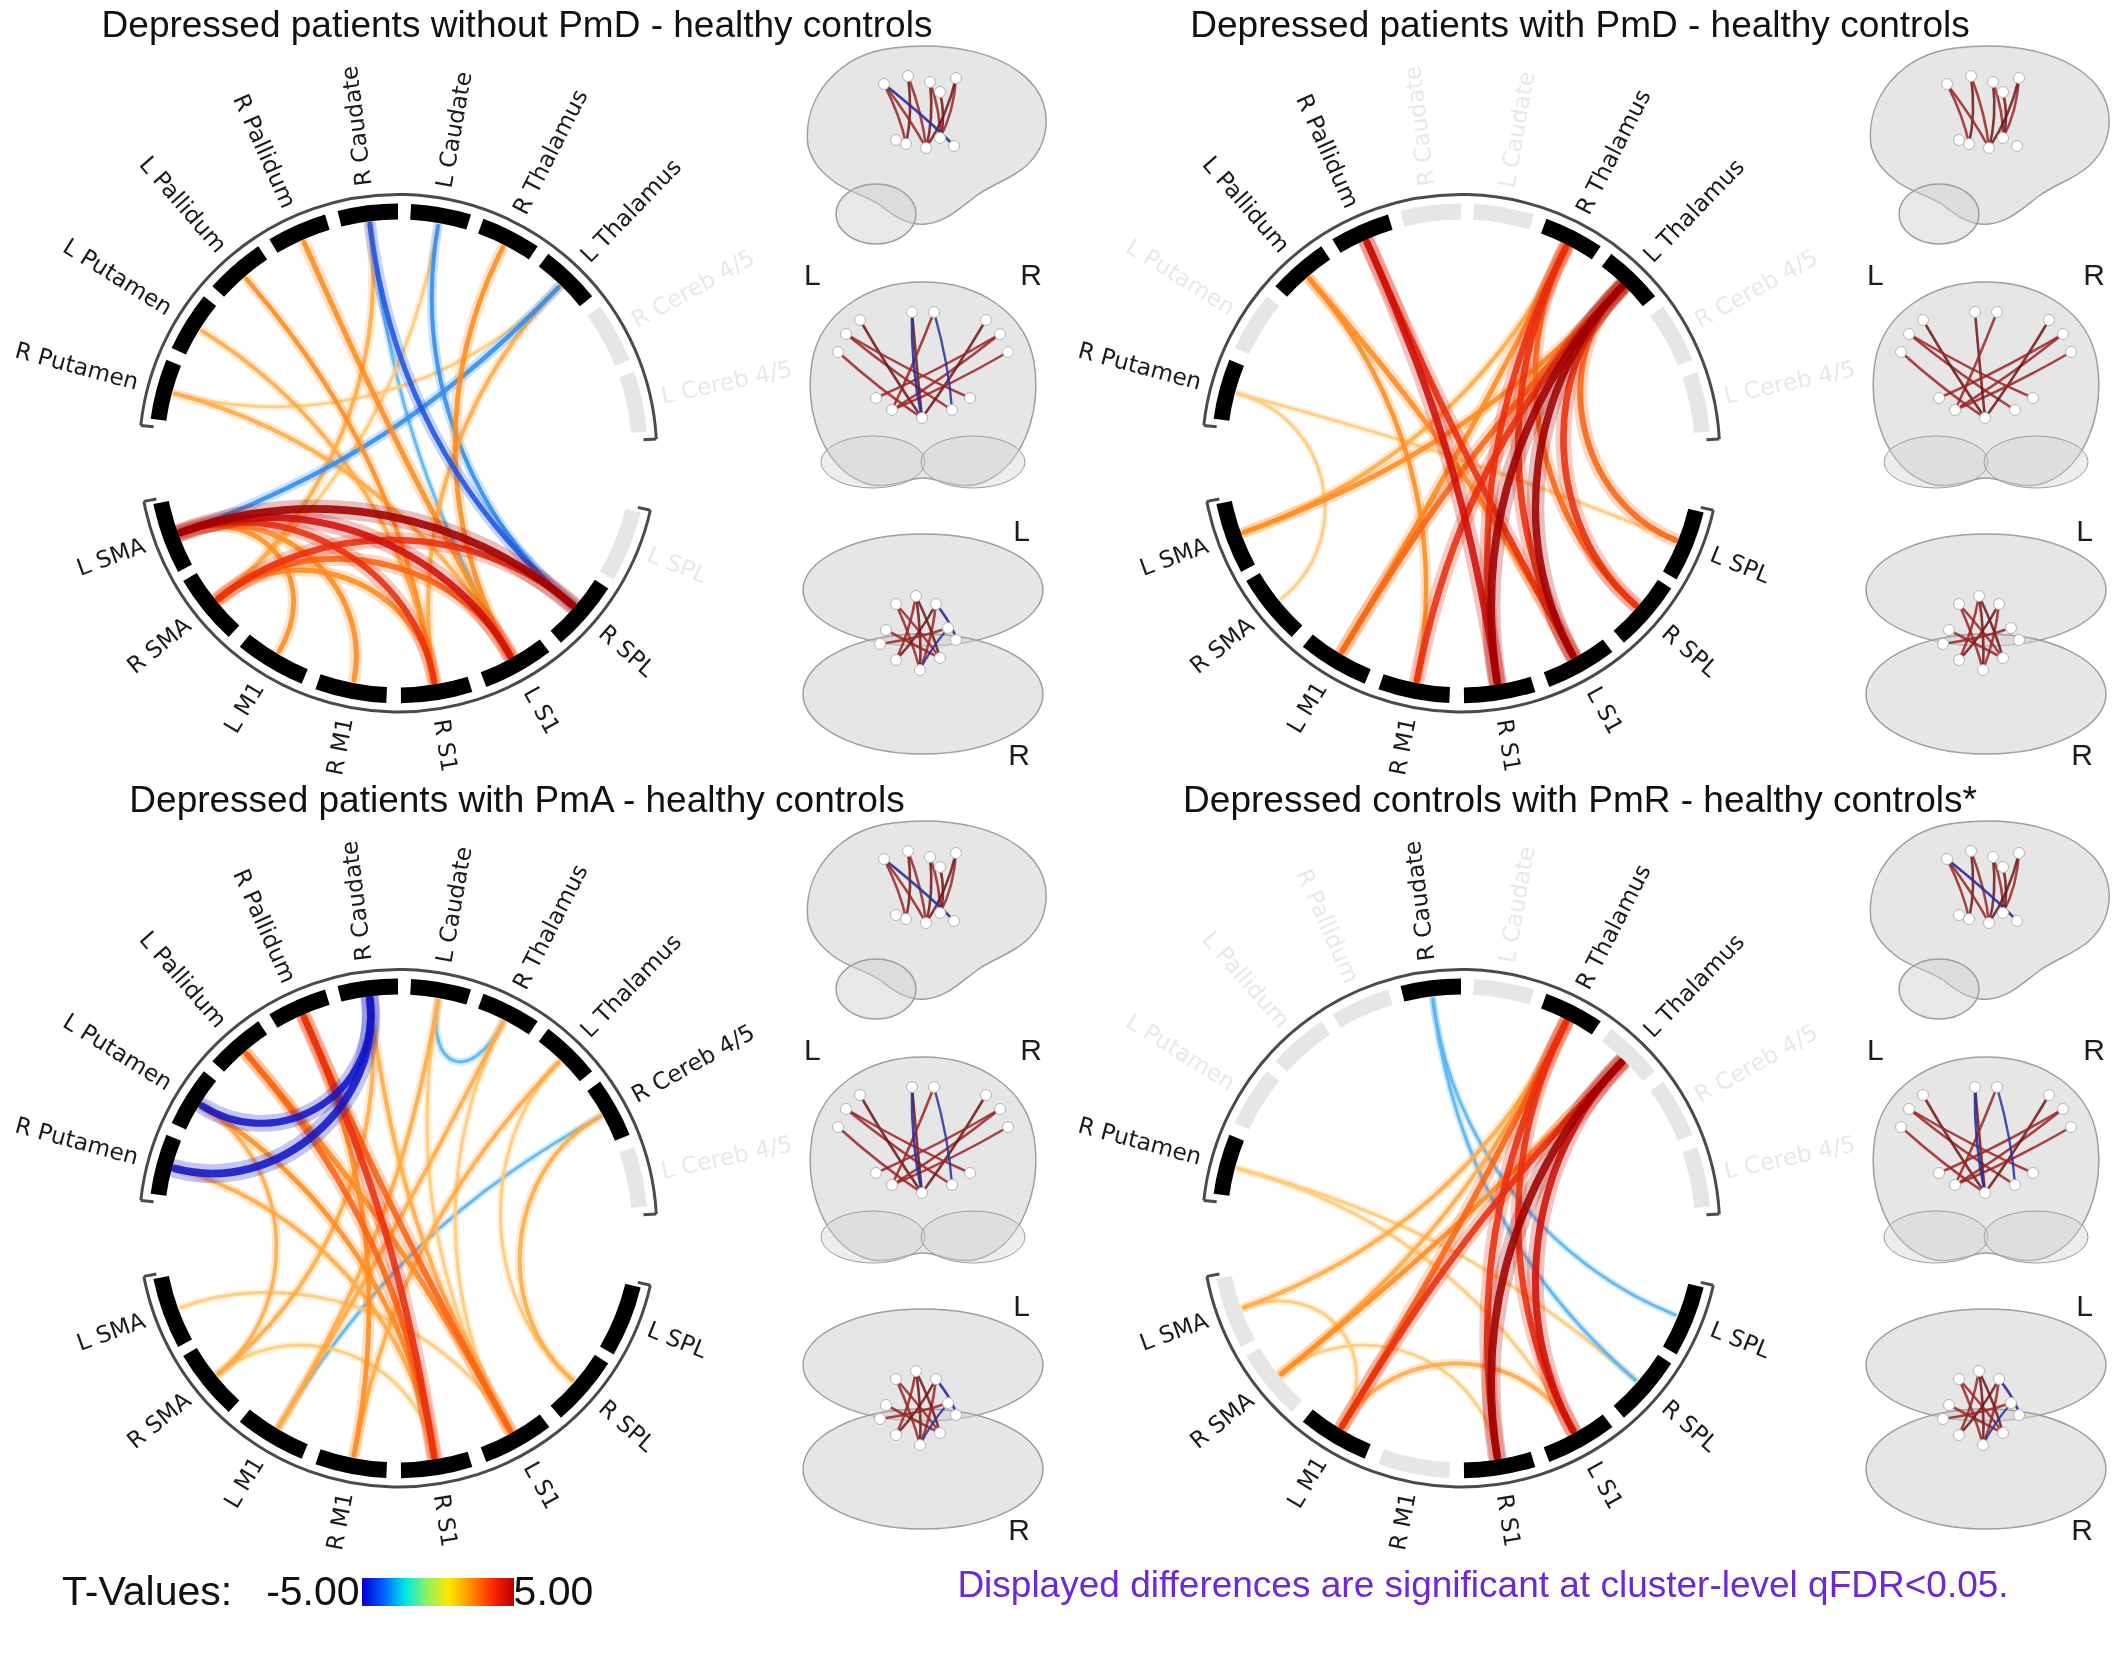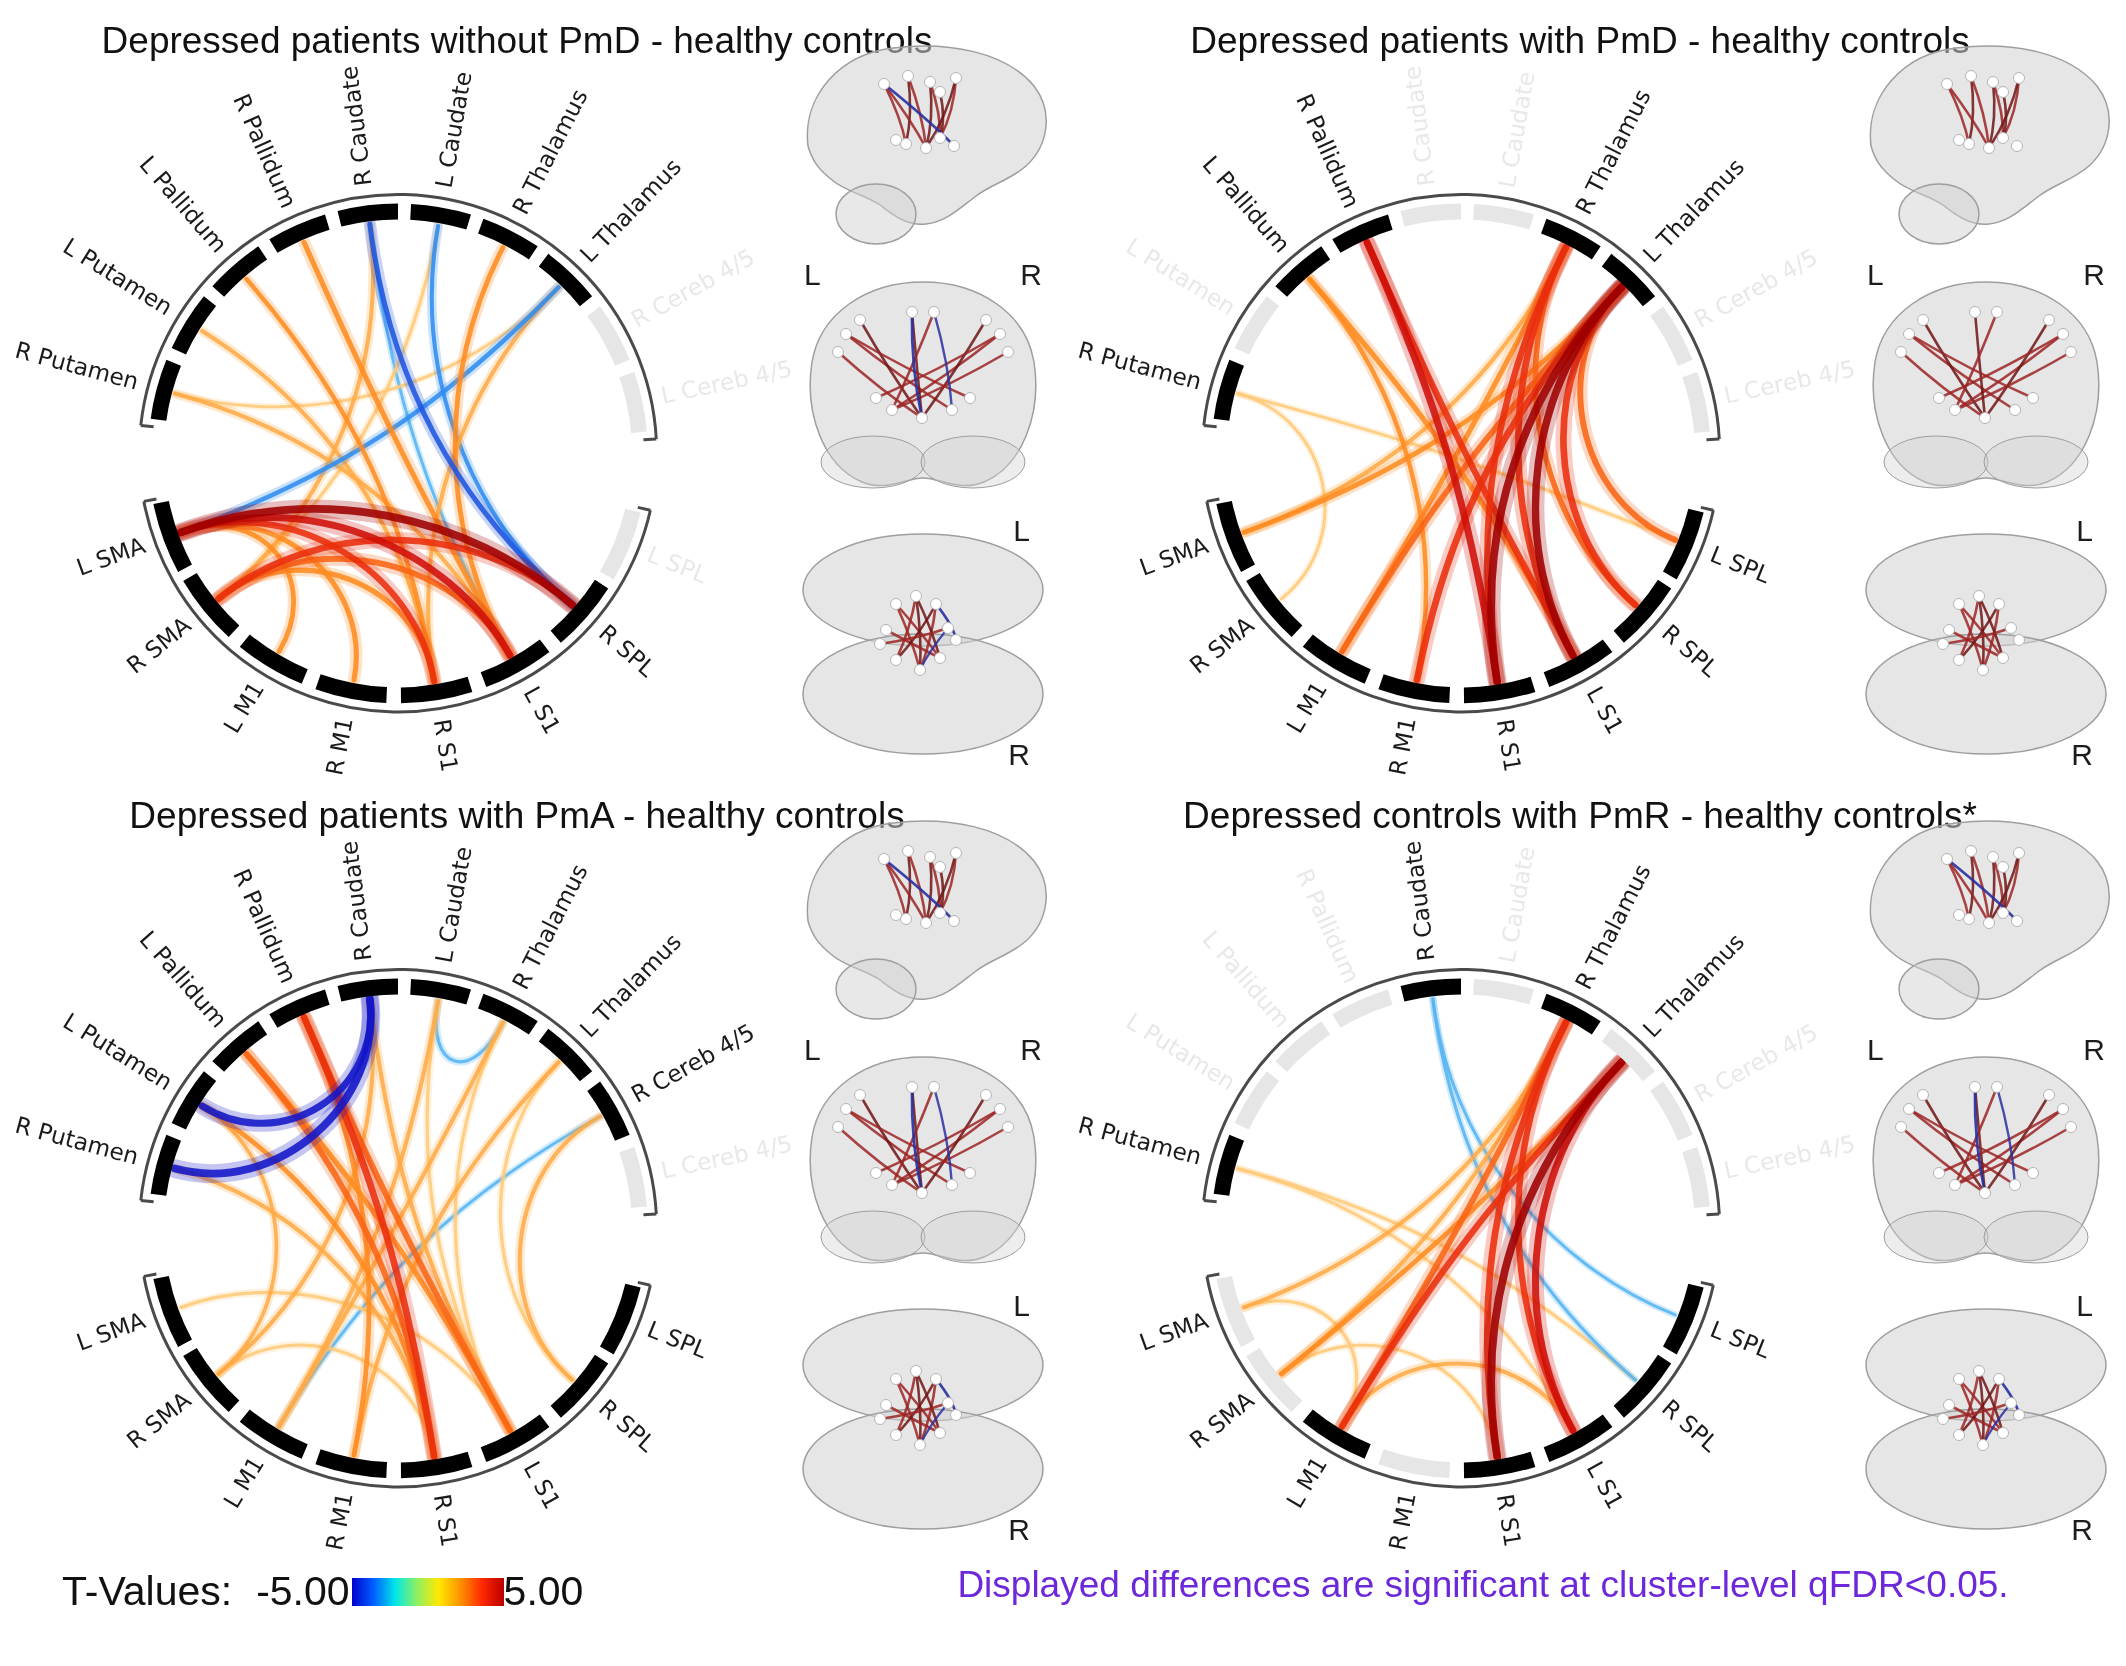--- a/index.html
+++ b/index.html
@@ -1,35 +1,35 @@
 <!DOCTYPE html>
 <html><head>
 <meta charset="utf-8">
 <style>
   html,body{margin:0;padding:0;background:#fff;}
   .page{position:relative;width:2126px;height:1666px;background:#fff;overflow:hidden;
         font-family:"Liberation Sans",sans-serif;}
   .panel{position:absolute;width:1063px;height:770px;}
-  .panel-title{position:absolute;top:20px;left:0;width:1034px;text-align:center;
+  .panel-title{position:absolute;top:4px;left:0;width:1034px;text-align:center;
                font-size:37px;color:#111;white-space:nowrap;}
   svg.connectogram{position:absolute;left:8px;top:44px;width:780px;height:726px;overflow:visible;}
   .brains{position:absolute;left:788px;top:28px;width:270px;height:742px;}
   .brain-slot{position:relative;width:270px;}
   .brain-slot.sagittal{height:234px;}
   .brain-slot.coronal{height:250px;}
   .brain-slot.axial{height:258px;}
   .brain-slot svg{position:absolute;left:0;top:0;}
   .lr{position:absolute;font-size:30px;color:#1c1c1c;font-family:"Liberation Sans",sans-serif;}
   .cor-l{left:16px;top:-4px;}
   .cor-r{right:16px;top:-4px;}
   .ax-l{right:28px;top:2px;}
   .ax-r{right:28px;bottom:-2px;}
   .legend-row{position:absolute;left:62px;top:1568px;display:flex;align-items:center;
               font-size:41px;color:#111;}
-  .legend-label{margin-right:24px;}
+  .legend-label{margin-right:34px;}
   .legend-min{margin-right:2px;}
   .legend-max{}
   .colorbar{width:152px;height:28px;border:0;}
   .footnotes{position:absolute;left:878px;top:1562px;width:1210px;font-size:37px;color:#6d28d9;
              line-height:1.22;}
   .footnote-1{text-align:center;white-space:nowrap;}
   .footnote-2{text-align:left;padding-left:72px;white-space:nowrap;}
 </style>
 </head>
 <body>

